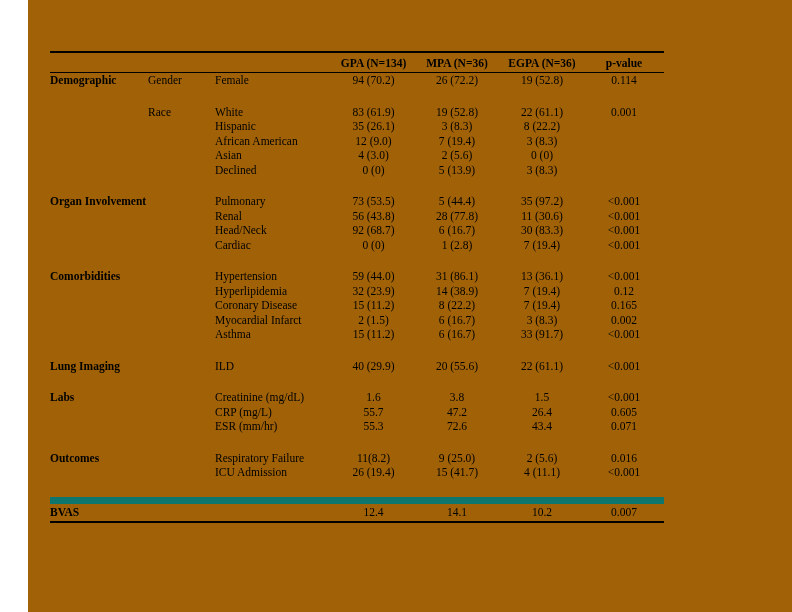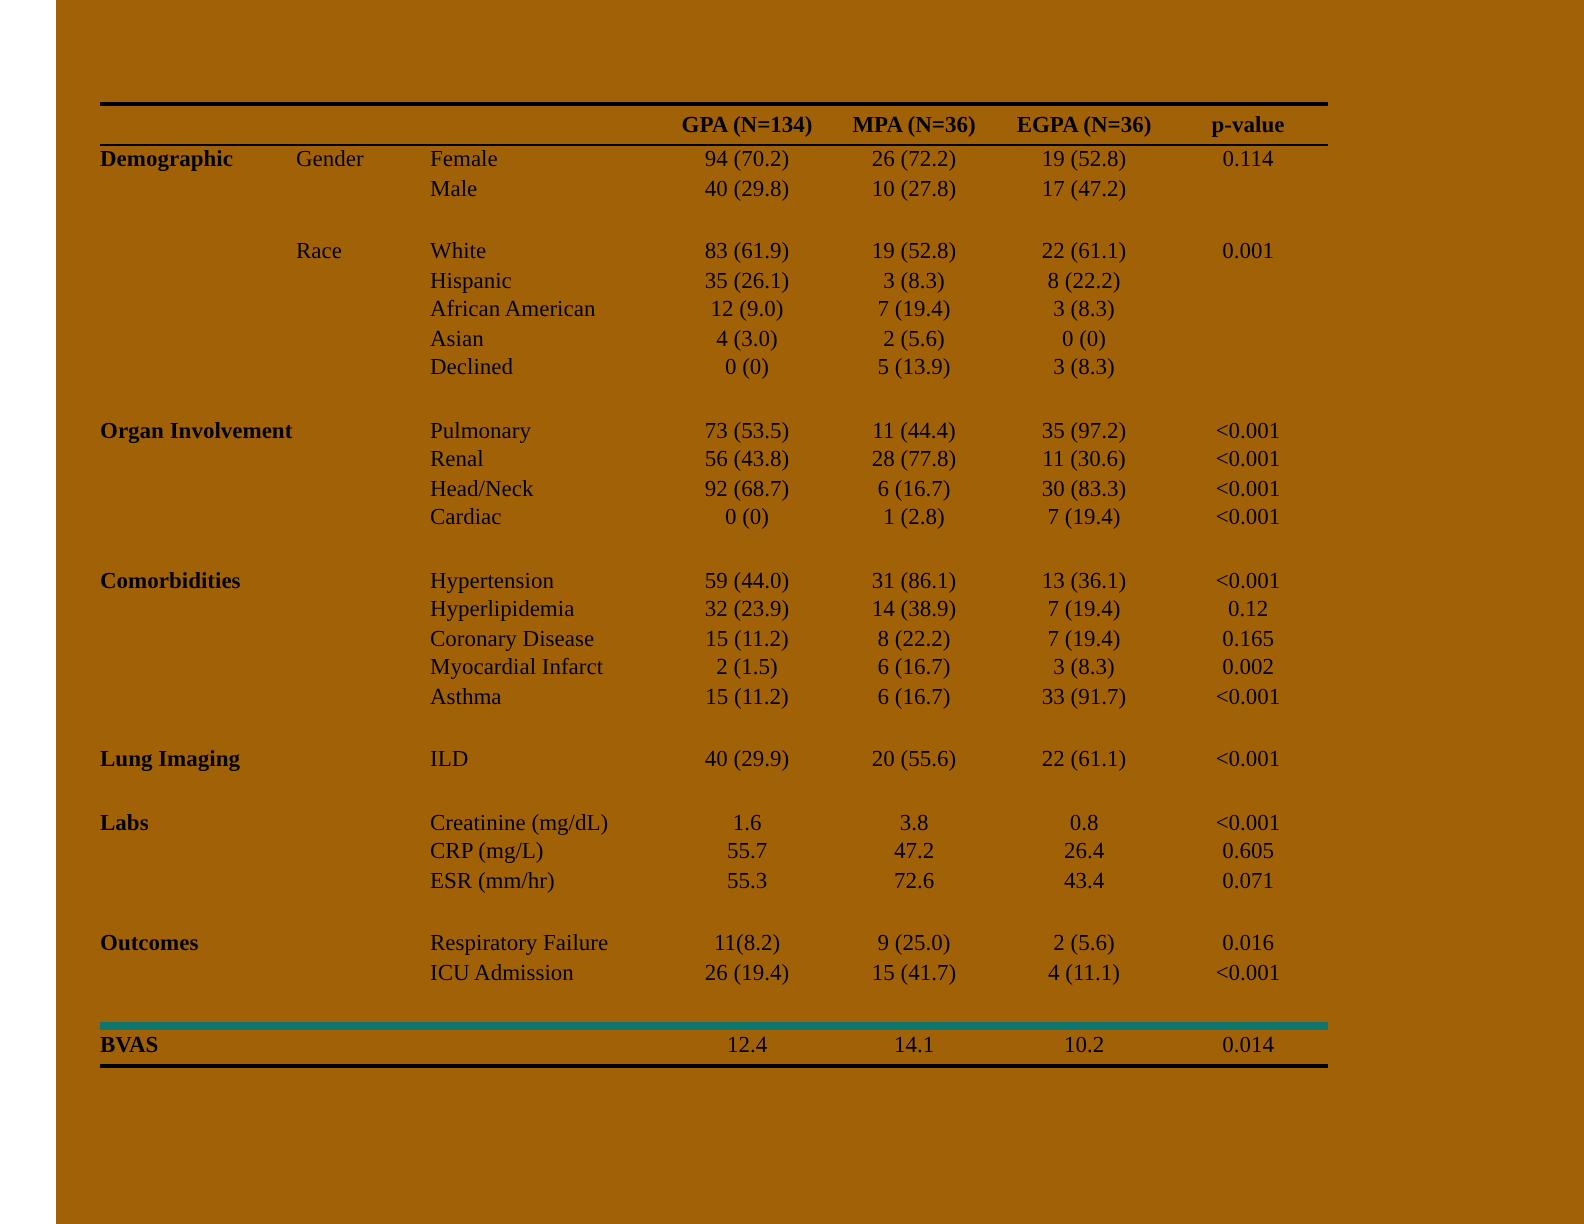--- a/index.html
+++ b/index.html
@@ -62,21 +62,21 @@
   tbody td.col-category { text-align: left; font-weight: bold; }
   tbody td.col-sub      { text-align: left; }
   tbody td.col-label    { text-align: left; }
   tbody td.col-gpa,
   tbody td.col-mpa,
   tbody td.col-egpa,
   tbody td.col-p        { text-align: center; }
 
   tbody tr.spacer td { height: 17px; }
   tbody tr.rule-above td {
-    border-top: 4px solid #0f766e;
+    border-top: 7px solid #0f766e;
     height: 17px;
     line-height: 17px;
   }
 </style>
 </head>
 <body>
 
 <div class="page">
   <div class="table-wrap">
     <table class="paper-table">
@@ -103,29 +103,20 @@
       <tbody>
           <tr>
             <td class="col-category">Demographic</td>
             <td class="col-sub">Gender</td>
             <td class="col-label">Female</td>
             <td class="col-gpa">94 (70.2)</td>
             <td class="col-mpa">26 (72.2)</td>
             <td class="col-egpa">19 (52.8)</td>
             <td class="col-p">0.114</td>
           </tr>
-          <tr>
-            <td class="col-category"></td>
-            <td class="col-sub"></td>
-            <td class="col-label">Male</td>
-            <td class="col-gpa">40 (29.8)</td>
-            <td class="col-mpa">10 (27.8)</td>
-            <td class="col-egpa">17 (47.2)</td>
-            <td class="col-p"></td>
-          </tr>
           <tr class="spacer">
             <td colspan="7"></td>
           </tr>
           <tr>
             <td class="col-category"></td>
             <td class="col-sub">Race</td>
             <td class="col-label">White</td>
             <td class="col-gpa">83 (61.9)</td>
             <td class="col-mpa">19 (52.8)</td>
             <td class="col-egpa">22 (61.1)</td>
@@ -168,21 +159,21 @@
             <td class="col-p"></td>
           </tr>
           <tr class="spacer">
             <td colspan="7"></td>
           </tr>
           <tr>
             <td class="col-category">Organ Involvement</td>
             <td class="col-sub"></td>
             <td class="col-label">Pulmonary</td>
             <td class="col-gpa">73 (53.5)</td>
-            <td class="col-mpa">11 (44.4)</td>
+            <td class="col-mpa">5 (44.4)</td>
             <td class="col-egpa">35 (97.2)</td>
             <td class="col-p">&lt;0.001</td>
           </tr>
           <tr>
             <td class="col-category"></td>
             <td class="col-sub"></td>
             <td class="col-label">Renal</td>
             <td class="col-gpa">56 (43.8)</td>
             <td class="col-mpa">28 (77.8)</td>
             <td class="col-egpa">11 (30.6)</td>
@@ -268,21 +259,21 @@
           </tr>
           <tr class="spacer">
             <td colspan="7"></td>
           </tr>
           <tr>
             <td class="col-category">Labs</td>
             <td class="col-sub"></td>
             <td class="col-label">Creatinine (mg/dL)</td>
             <td class="col-gpa">1.6</td>
             <td class="col-mpa">3.8</td>
-            <td class="col-egpa">0.8</td>
+            <td class="col-egpa">1.5</td>
             <td class="col-p">&lt;0.001</td>
           </tr>
           <tr>
             <td class="col-category"></td>
             <td class="col-sub"></td>
             <td class="col-label">CRP (mg/L)</td>
             <td class="col-gpa">55.7</td>
             <td class="col-mpa">47.2</td>
             <td class="col-egpa">26.4</td>
             <td class="col-p">0.605</td>
@@ -320,18 +311,18 @@
           <tr class="spacer">
             <td colspan="7"></td>
           </tr>
           <tr class="rule-above">
             <td class="col-category">BVAS</td>
             <td class="col-sub"></td>
             <td class="col-label"></td>
             <td class="col-gpa">12.4</td>
             <td class="col-mpa">14.1</td>
             <td class="col-egpa">10.2</td>
-            <td class="col-p">0.014</td>
+            <td class="col-p">0.007</td>
           </tr>
         </tbody>
     </table>
   </div>
 </div>
 
 </body></html>

